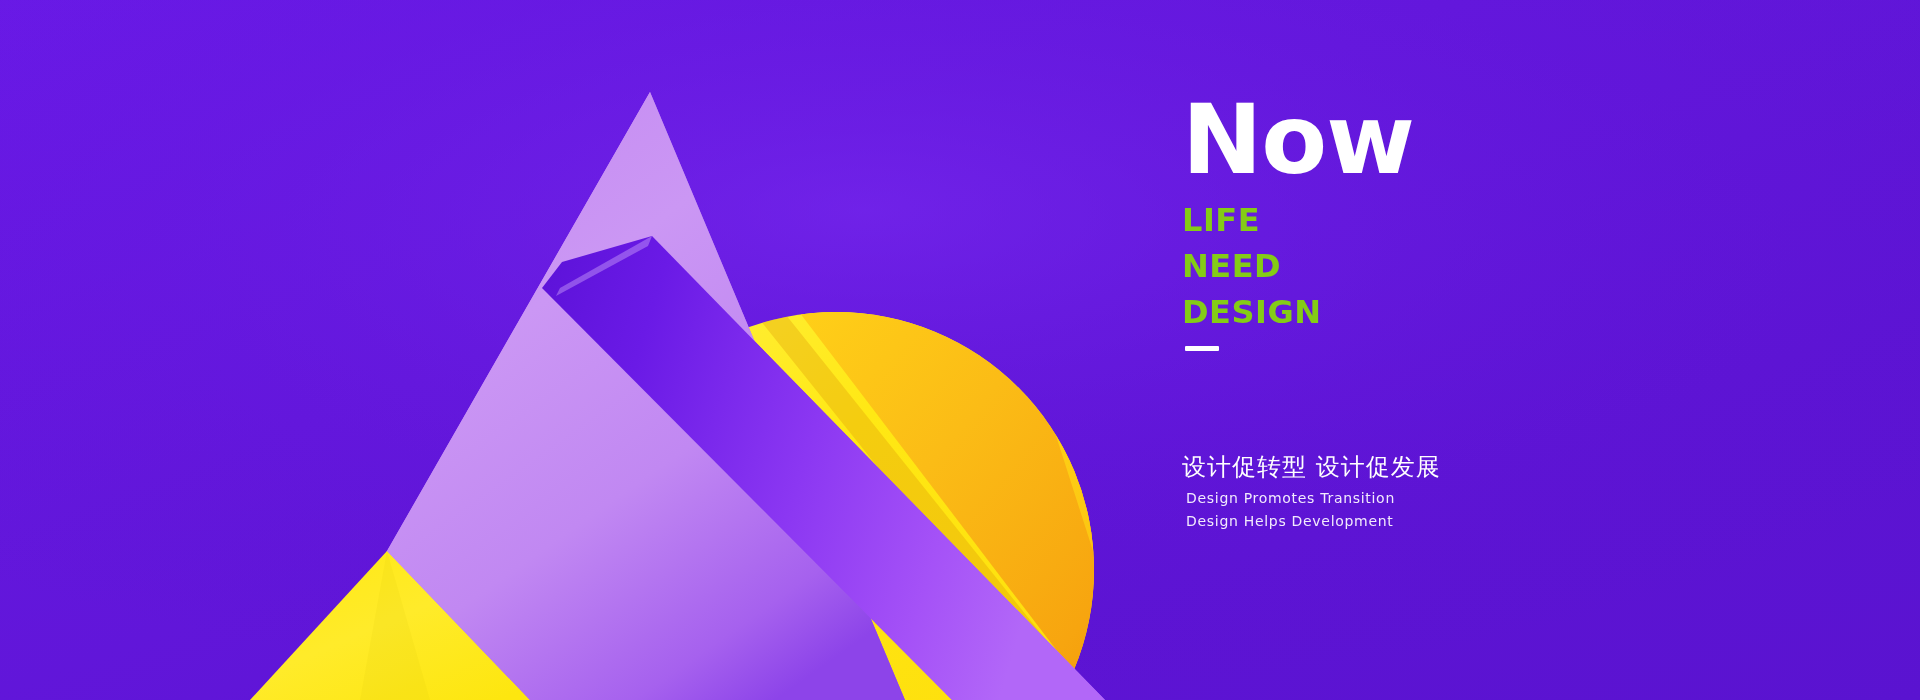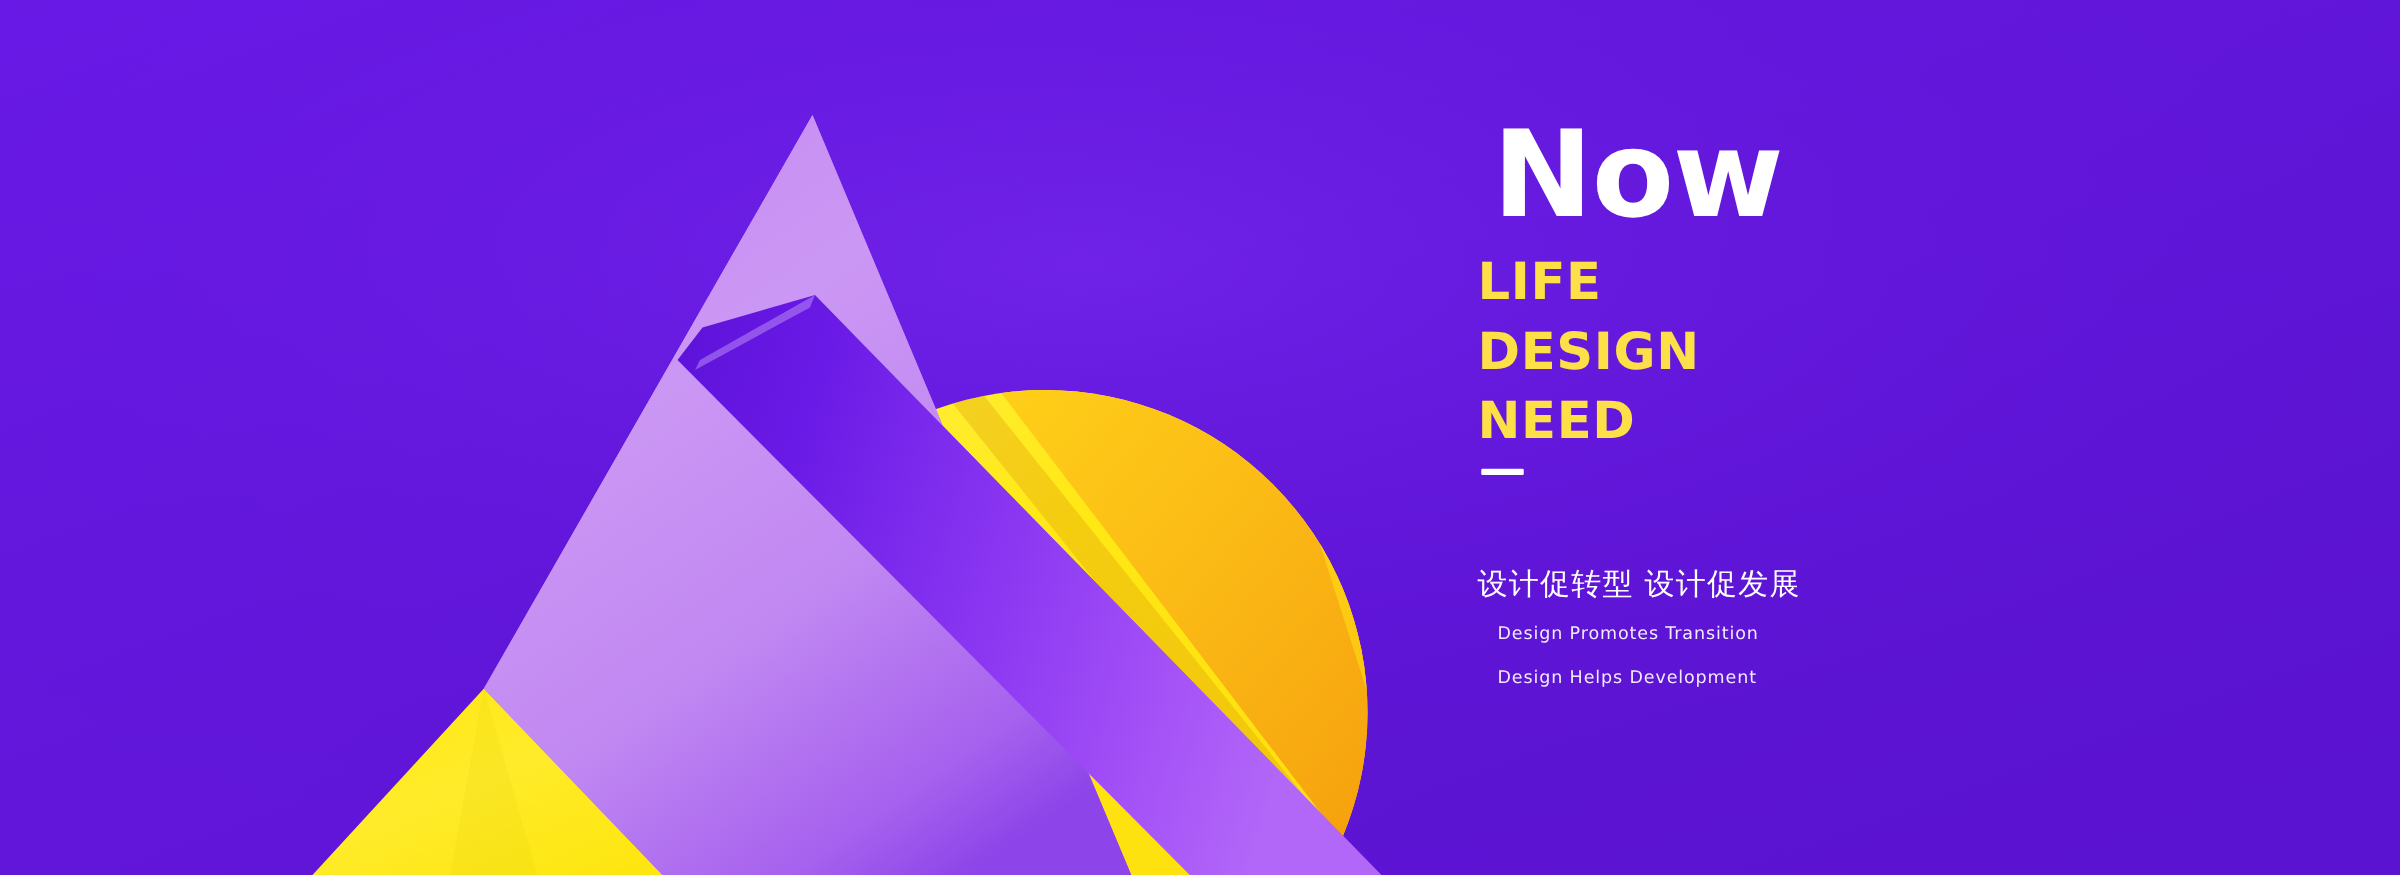--- a/index.html
+++ b/index.html
@@ -29,31 +29,31 @@
     top: 96px;
     width: 420px;
     color: #ffffff;
     z-index: 5;
   }
   .now-word {
     font-size: 96px;
     line-height: 0.92;
     font-weight: 700;
     letter-spacing: -1px;
-    margin: 0 0 20px 12px;
+    margin: 0 0 20px 0;
     color: #ffffff;
     font-family: "DejaVu Sans", "Liberation Sans", sans-serif;
   }
   .stack-line {
-    font-size: 41px;
+    font-size: 32px;
     line-height: 1.06;
     font-weight: 700;
     letter-spacing: 0.5px;
     margin: 0 0 12px 0;
-    color: #fde047;
+    color: #84cc16;
     font-family: "DejaVu Sans", "Liberation Sans", sans-serif;
   }
   .rule {
     width: 34px;
     height: 5px;
     background: #ffffff;
     margin: 16px 0 0 3px;
     border-radius: 1px;
   }
   .tagline-block {
@@ -69,21 +69,21 @@
     letter-spacing: 1px;
     margin: 0 0 7px 0;
     font-weight: 400;
     color: #ffffff;
     font-family: "DejaVu Sans", "Liberation Sans", sans-serif;
   }
   .tagline-en {
     font-size: 14px;
     line-height: 1.35;
     letter-spacing: 0.7px;
-    margin: 16px;
+    margin: 4px;
     font-weight: 400;
     color: #f2eafd;
     font-family: "DejaVu Sans", "Liberation Sans", sans-serif;
   }
 </style>
 </head>
 <body>
 
 <div id="banner">
 
@@ -233,22 +233,22 @@
 
       <path d="M 652 236 L 560 288 L 556 296 L 648 246 Z" fill="#cda0fb" opacity="0.45"></path>
 
       <path d="M 960 700 L 1292 700 L 880 300 L 800 300 Z" fill="url(#ribbonLower)" opacity="0.0"></path>
     </g>
   </svg>
 
   <div class="copy">
     <div class="now-word">Now</div>
     <div class="stack-line">LIFE</div>
+    <div class="stack-line">NEED</div>
     <div class="stack-line">DESIGN</div>
-    <div class="stack-line">NEED</div>
     <div class="rule"></div>
   </div>
 
   <div class="tagline-block">
     <div class="tagline-cn">设计促转型  设计促发展</div>
     <div class="tagline-en">Design Promotes Transition</div>
     <div class="tagline-en">Design Helps Development</div>
   </div>
 
 </div>

